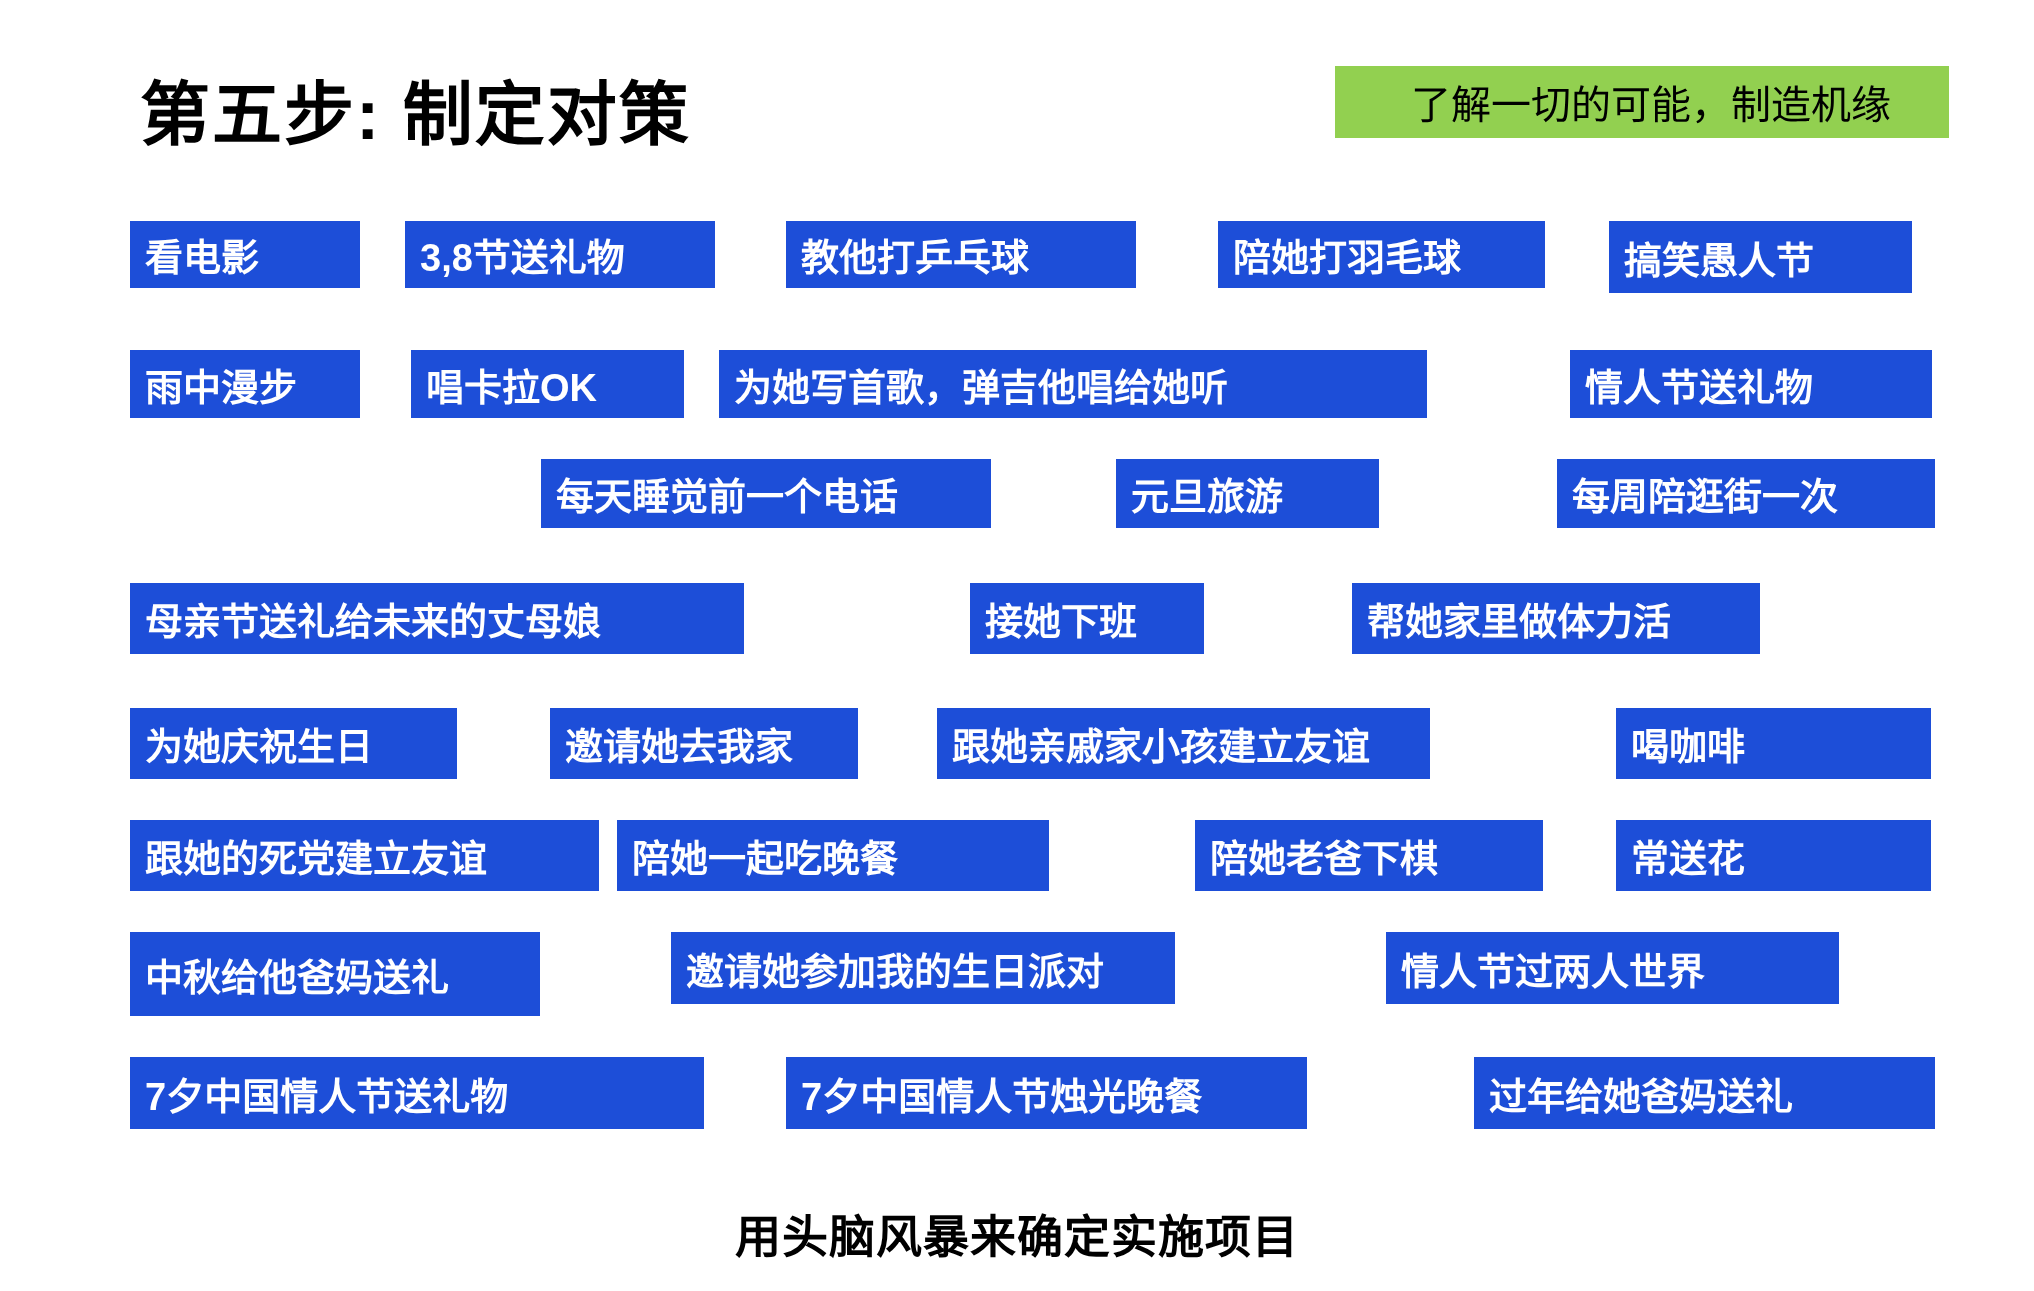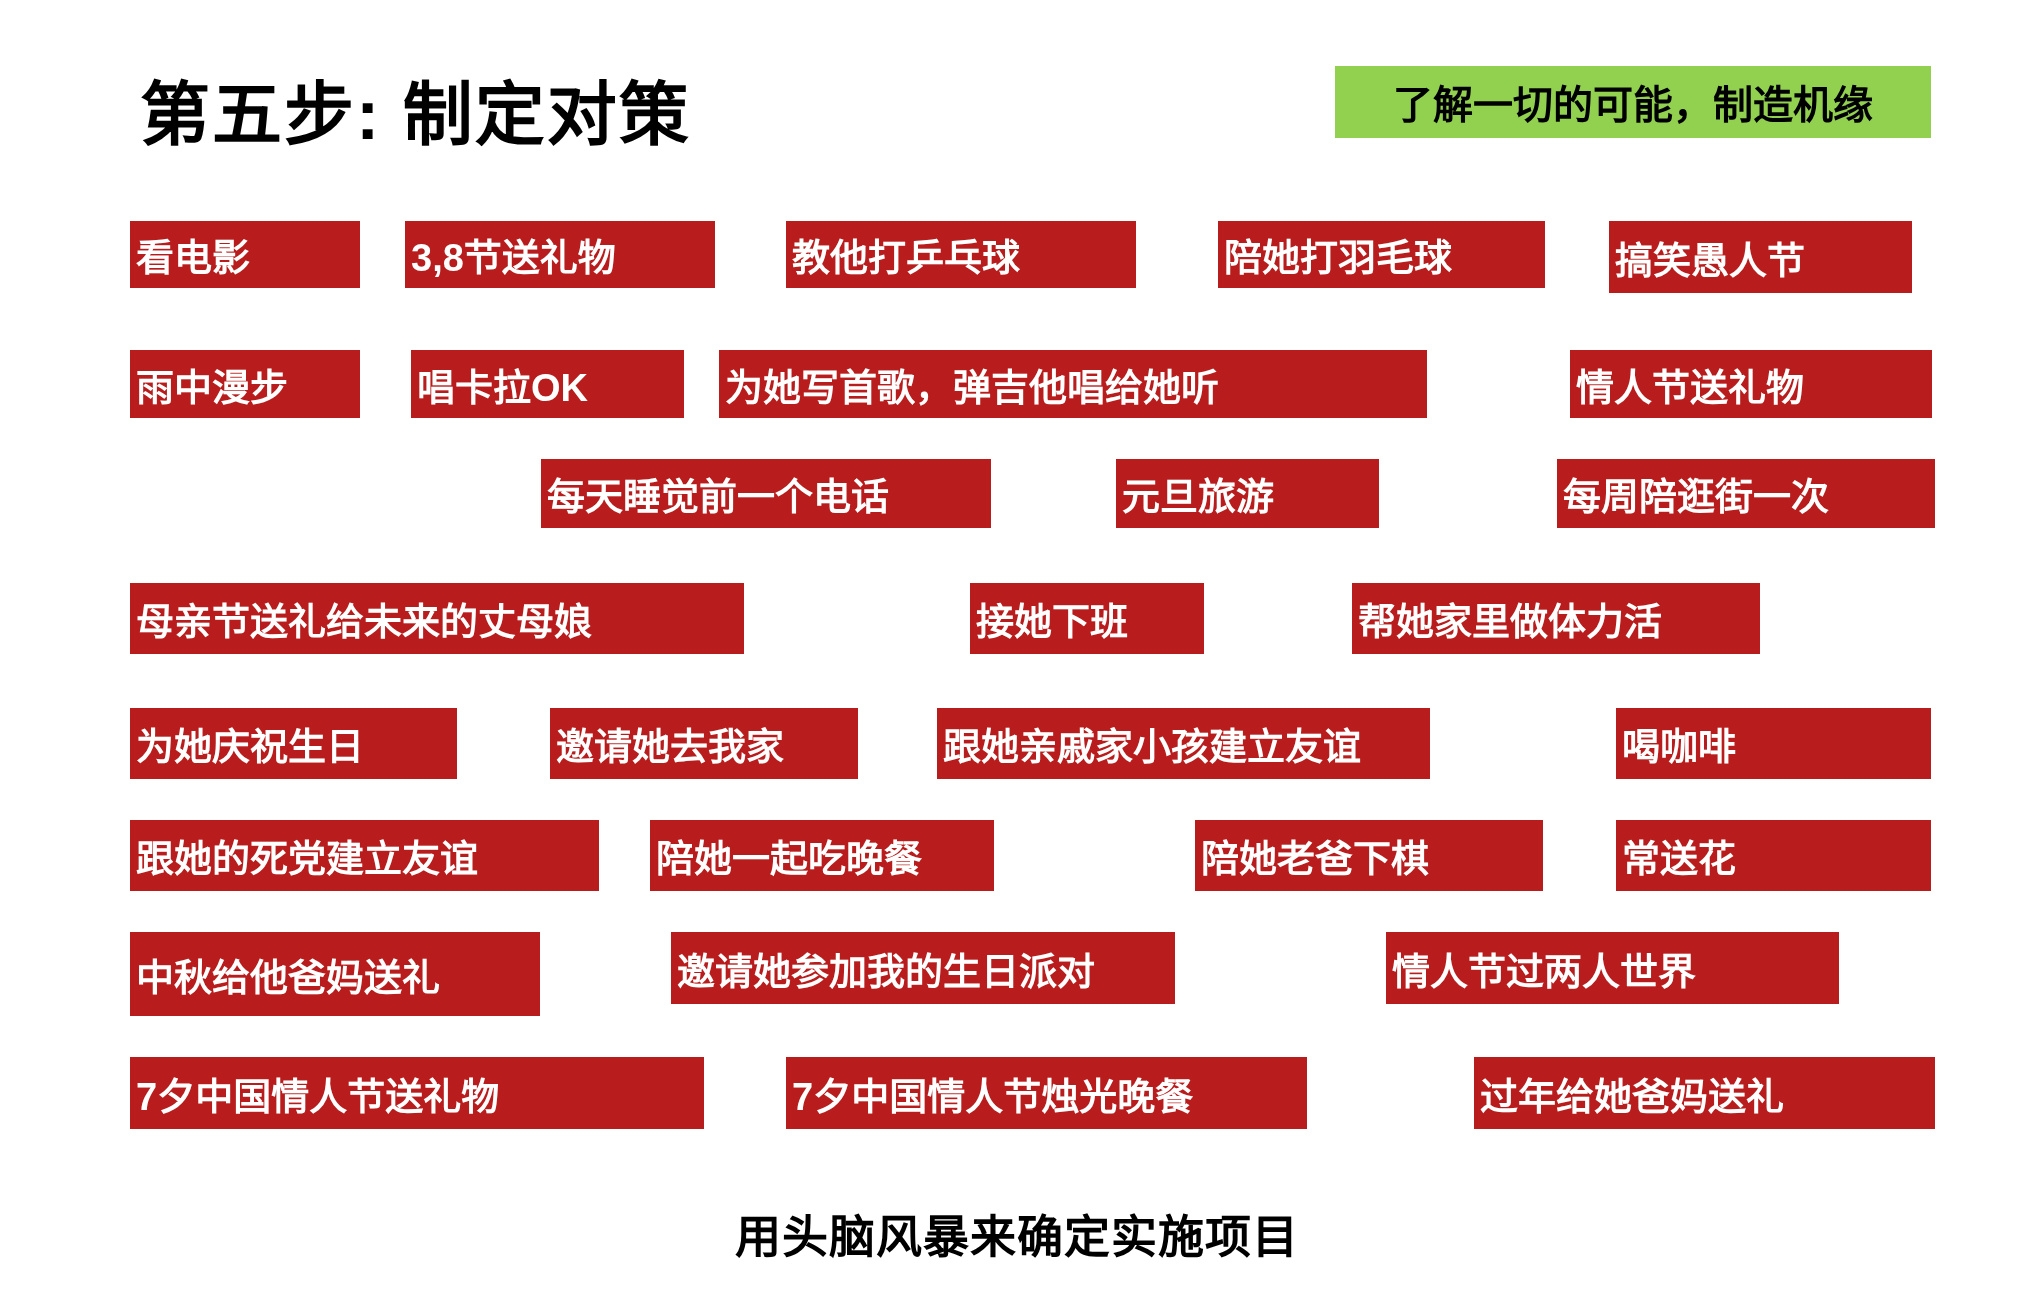--- a/index.html
+++ b/index.html
@@ -20,35 +20,36 @@
     letter-spacing:2px;
     white-space:nowrap;
   }
   .badge{
     position:absolute;
     left:1335px; top:66px;
     width:596px; height:72px;
     background:#92d050;
     color:#000000;
     font-size:40px;
-    font-weight:700;
+    font-weight:400;
     display:flex;
     align-items:center;
     justify-content:center;
     white-space:nowrap;
+    padding-left:18px;
   }
   .box{
     position:absolute;
-    background:#b91c1c;
+    background:#1d4ed8;
     color:#ffffff;
     display:flex;
     align-items:center;
     font-size:38px;
     font-weight:600;
-    padding-left:6px;
+    padding-left:15px;
     box-sizing:border-box;
     white-space:nowrap;
     overflow:hidden;
   }
   .caption{
     position:absolute;
     left:0; top:1200px;
     width:2034px;
     text-align:center;
     font-size:46px;
@@ -126,21 +127,21 @@
   <div class="box" style="left:937px;top:708px;width:493px;height:71px">
       <span>跟她亲戚家小孩建立友谊</span>
     </div>
   <div class="box" style="left:1616px;top:708px;width:315px;height:71px">
       <span>喝咖啡</span>
     </div>
 
   <div class="box" style="left:130px;top:820px;width:469px;height:71px">
       <span>跟她的死党建立友谊</span>
     </div>
-  <div class="box" style="left:650px;top:820px;width:344px;height:71px">
+  <div class="box" style="left:617px;top:820px;width:432px;height:71px">
       <span>陪她一起吃晚餐</span>
     </div>
   <div class="box" style="left:1195px;top:820px;width:348px;height:71px">
       <span>陪她老爸下棋</span>
     </div>
   <div class="box" style="left:1616px;top:820px;width:315px;height:71px">
       <span>常送花</span>
     </div>
 
   <div class="box" style="left:130px;top:932px;width:410px;height:84px">

